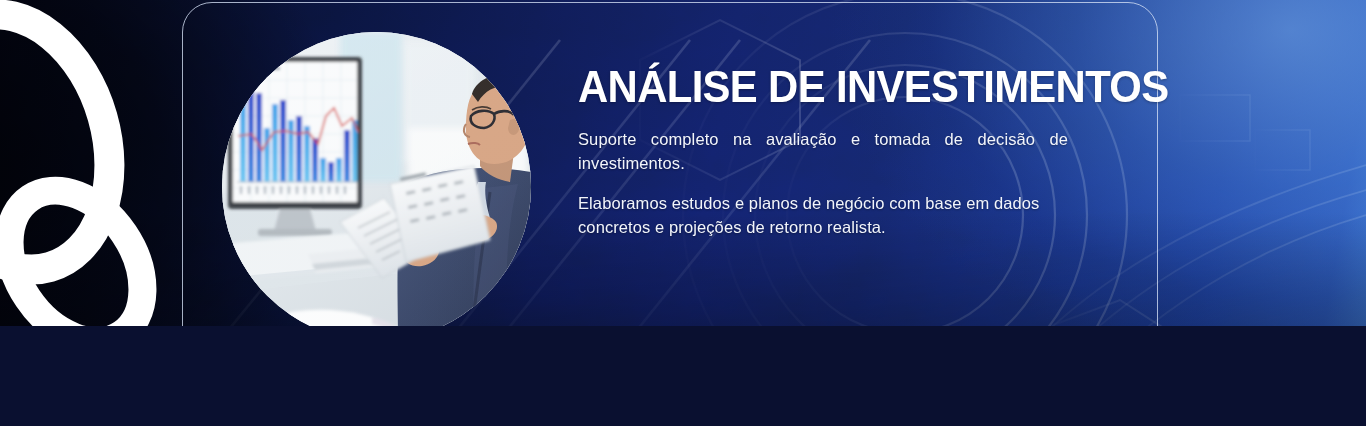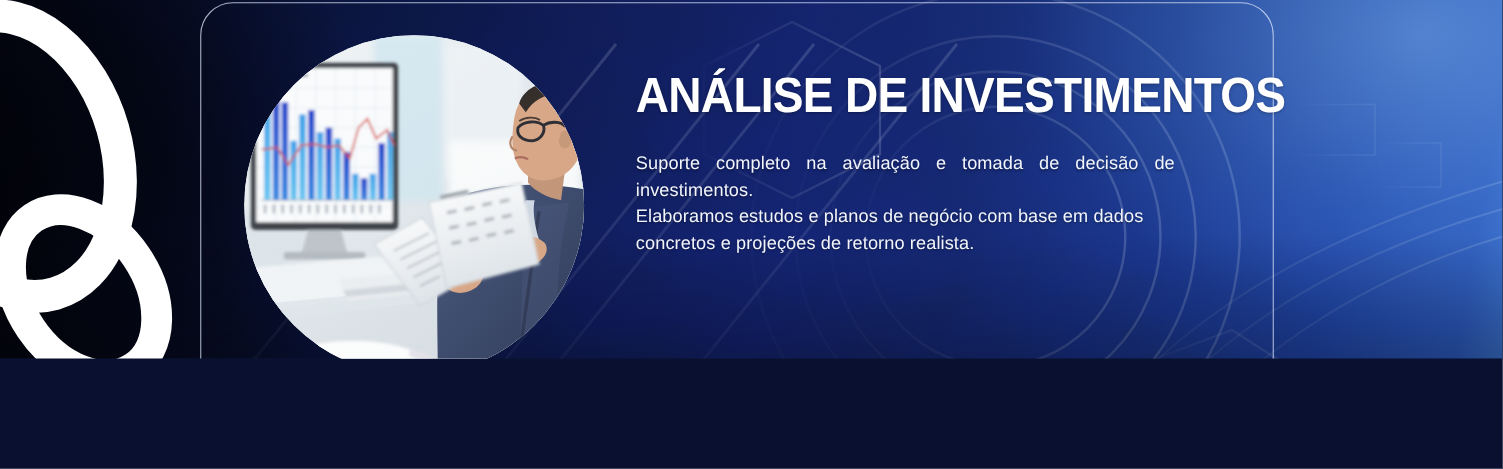--- a/index.html
+++ b/index.html
@@ -95,22 +95,22 @@
     text-shadow:0 1px 3px rgba(0,0,0,.30);
   }
   .para{
     margin:0;
     color:#f2f5fb;
     font-size:16.5px;
     line-height:23.5px;
     letter-spacing:.1px;
     text-shadow:0 1px 2px rgba(0,0,0,.35);
   }
-  .para-1{margin-top:26px;text-align:justify;}
-  .para-2{margin-top:1px;}
+  .para-1{margin-top:16px;text-align:justify;}
+  .para-2{margin-top:17px;}
 </style>
 </head>
 <body>
 
 <div class="banner">
 
   <div class="bg-base"></div>
 
   <div class="bg-texture">
     <svg viewBox="0 0 1366 426" preserveAspectRatio="none" xmlns="http://www.w3.org/2000/svg">

